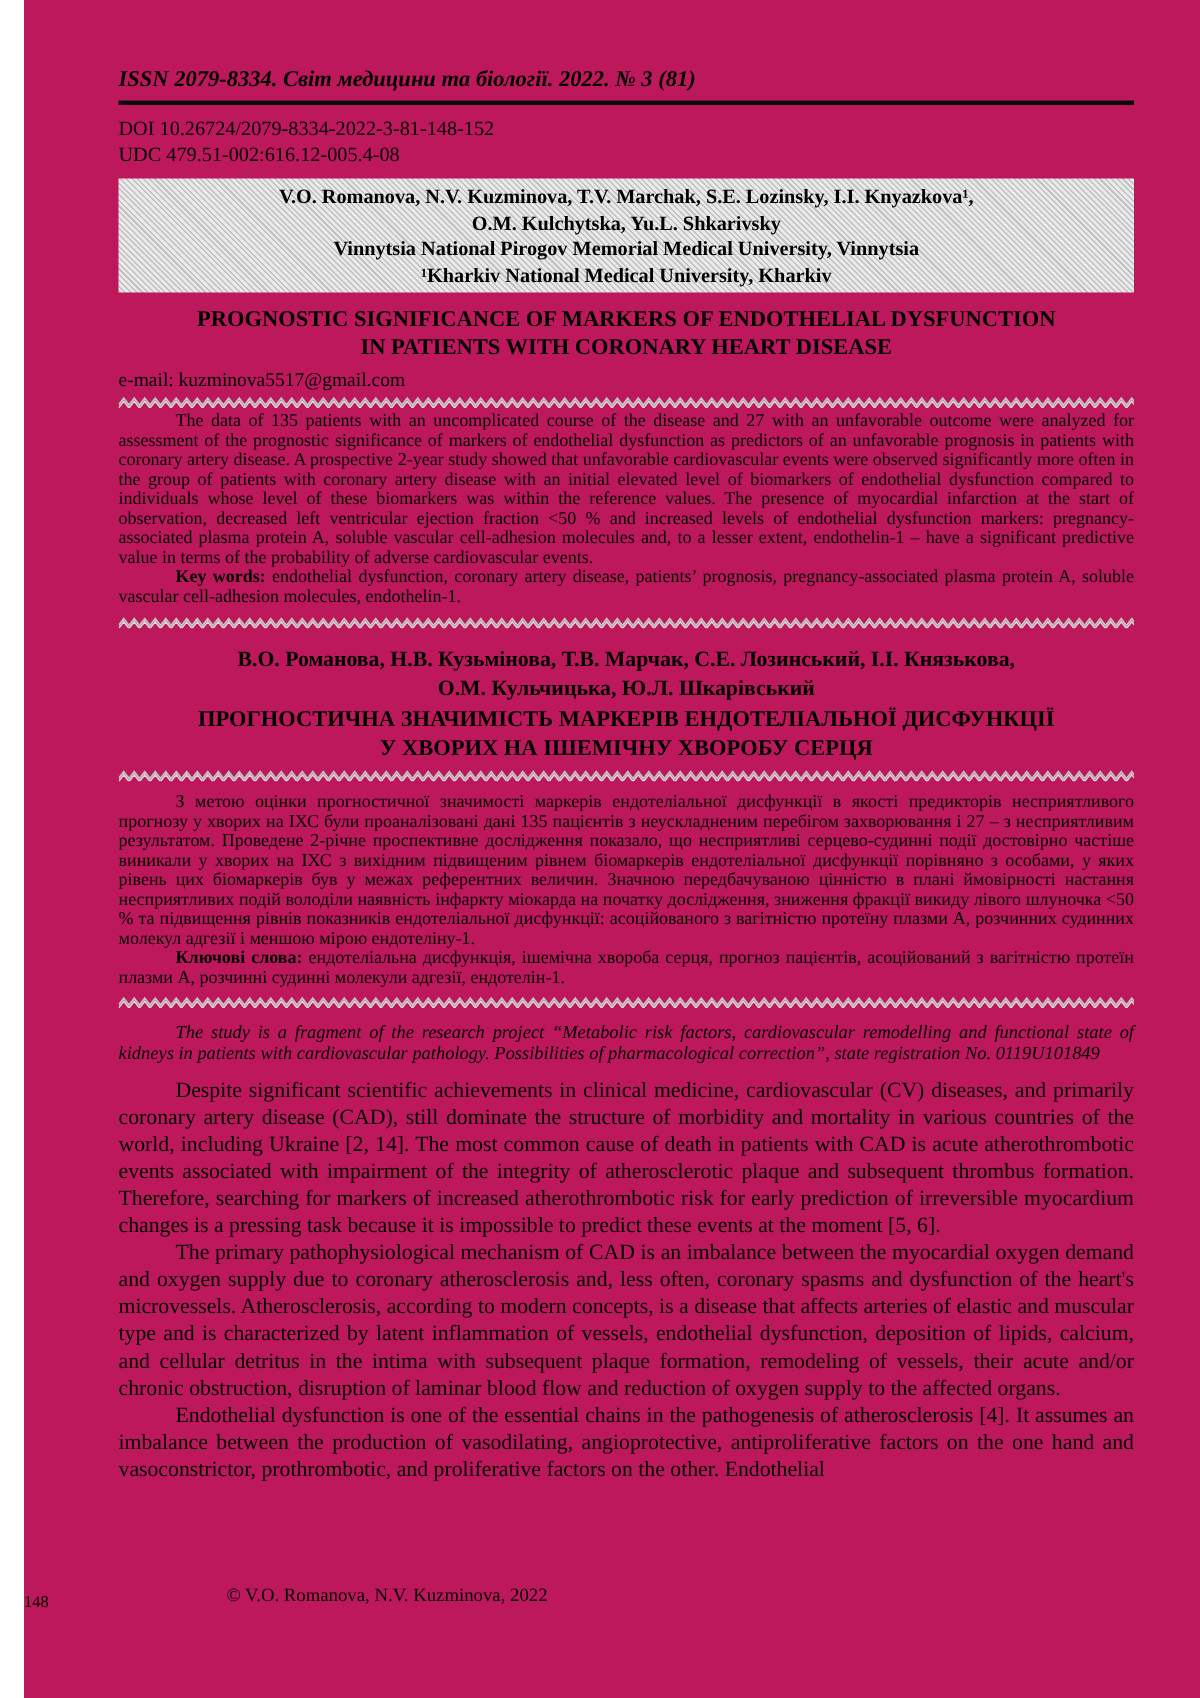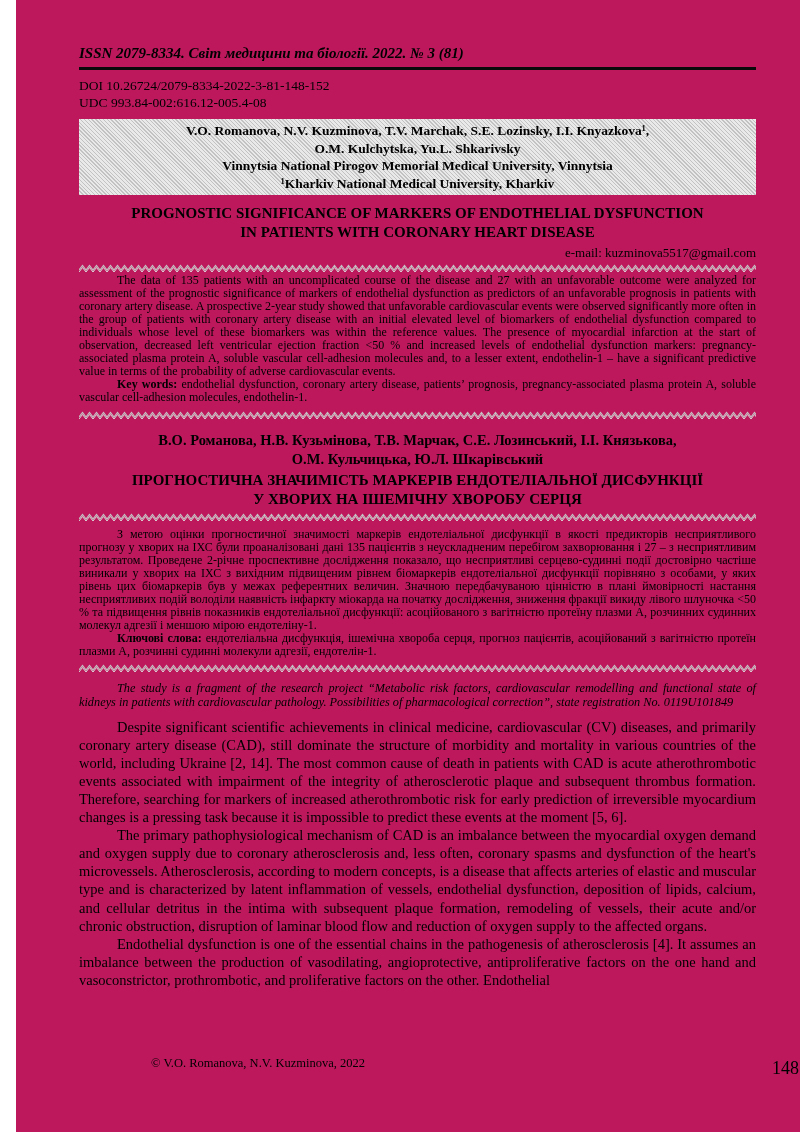--- a/index.html
+++ b/index.html
@@ -15,50 +15,50 @@
   }
   .doiudc { margin-top:8px; font-weight:normal; font-size:13.5px; line-height:16.5px; }
 
   .authors-block {
     margin-top:8px; text-align:center; font-weight:bold; font-size:13.5px;
     line-height:17.5px; padding:3px 4px;
     background: repeating-linear-gradient(45deg,#c2c2c2 0px,#c2c2c2 1px,#e9e9e9 1px,#e9e9e9 2.7px);
   }
 
   .title-en { margin:9px 0 0; text-align:center; font-weight:bold; font-size:15px; line-height:19px; }
-  .email { margin-top:3px; text-align:right; font-size:13px; line-height:15px; }
+  .email { margin-top:3px; text-align:left; font-size:13px; line-height:15px; }
 
   .zigzag { margin-top:4px; height:8px; overflow:hidden; line-height:0; }
 
   .abstract { margin:2px 0 0; font-size:12px; line-height:13px; text-align:justify; text-indent:38px; }
   .kw { margin:0; }
 
   .ua-authors { margin-top:12px; text-align:center; font-weight:bold; font-size:14.5px; line-height:18.5px; }
   .title-ua   { margin-top:3px;  text-align:center; font-weight:bold; font-size:15px;   line-height:19px; }
   .abstract-ua { margin-top:7px; }
 
   .note { margin:9px 0 0; font-size:12.3px; line-height:14.3px; font-style:italic; text-align:justify; text-indent:38px; }
 
   .body-p { margin:0; font-size:14.5px; line-height:18.1px; text-align:justify; text-indent:38px; }
   .body-p.first { margin-top:8px; }
 
   .footer-copy { position:absolute; left:135px; top:1056px; font-size:12.5px; line-height:15px;text-align:center; }
-  .footer-page { position:absolute; left:0; right:17px; top:1060px; text-align:right; font-size:18px; line-height:17px; }
+  .footer-page { position:absolute; left:0; right:17px; top:1060px; text-align:left; font-size:11px; line-height:17px; }
 </style>
 </head>
 <body>
 
 <div class="page">
   <div class="content">
 
     <div class="issn">ISSN 2079-8334. Світ медицини та біології. 2022. № 3 (81)</div>
 
     <div class="doiudc">
       <div>DOI 10.26724/2079-8334-2022-3-81-148-152</div>
-      <div>UDC 993.84-002:616.12-005.4-08</div>
+      <div>UDC 479.51-002:616.12-005.4-08</div>
     </div>
 
     <div class="authors-block">
       <div>V.O. Romanova, N.V. Kuzminova, T.V. Marchak, S.E. Lozinsky, I.I. Knyazkova¹,</div>
       <div>O.M. Kulchytska, Yu.L. Shkarivsky</div>
       <div>Vinnytsia National Pirogov Memorial Medical University, Vinnytsia</div>
       <div>¹Kharkiv National Medical University, Kharkiv</div>
     </div>
 
     <div class="title-en">

